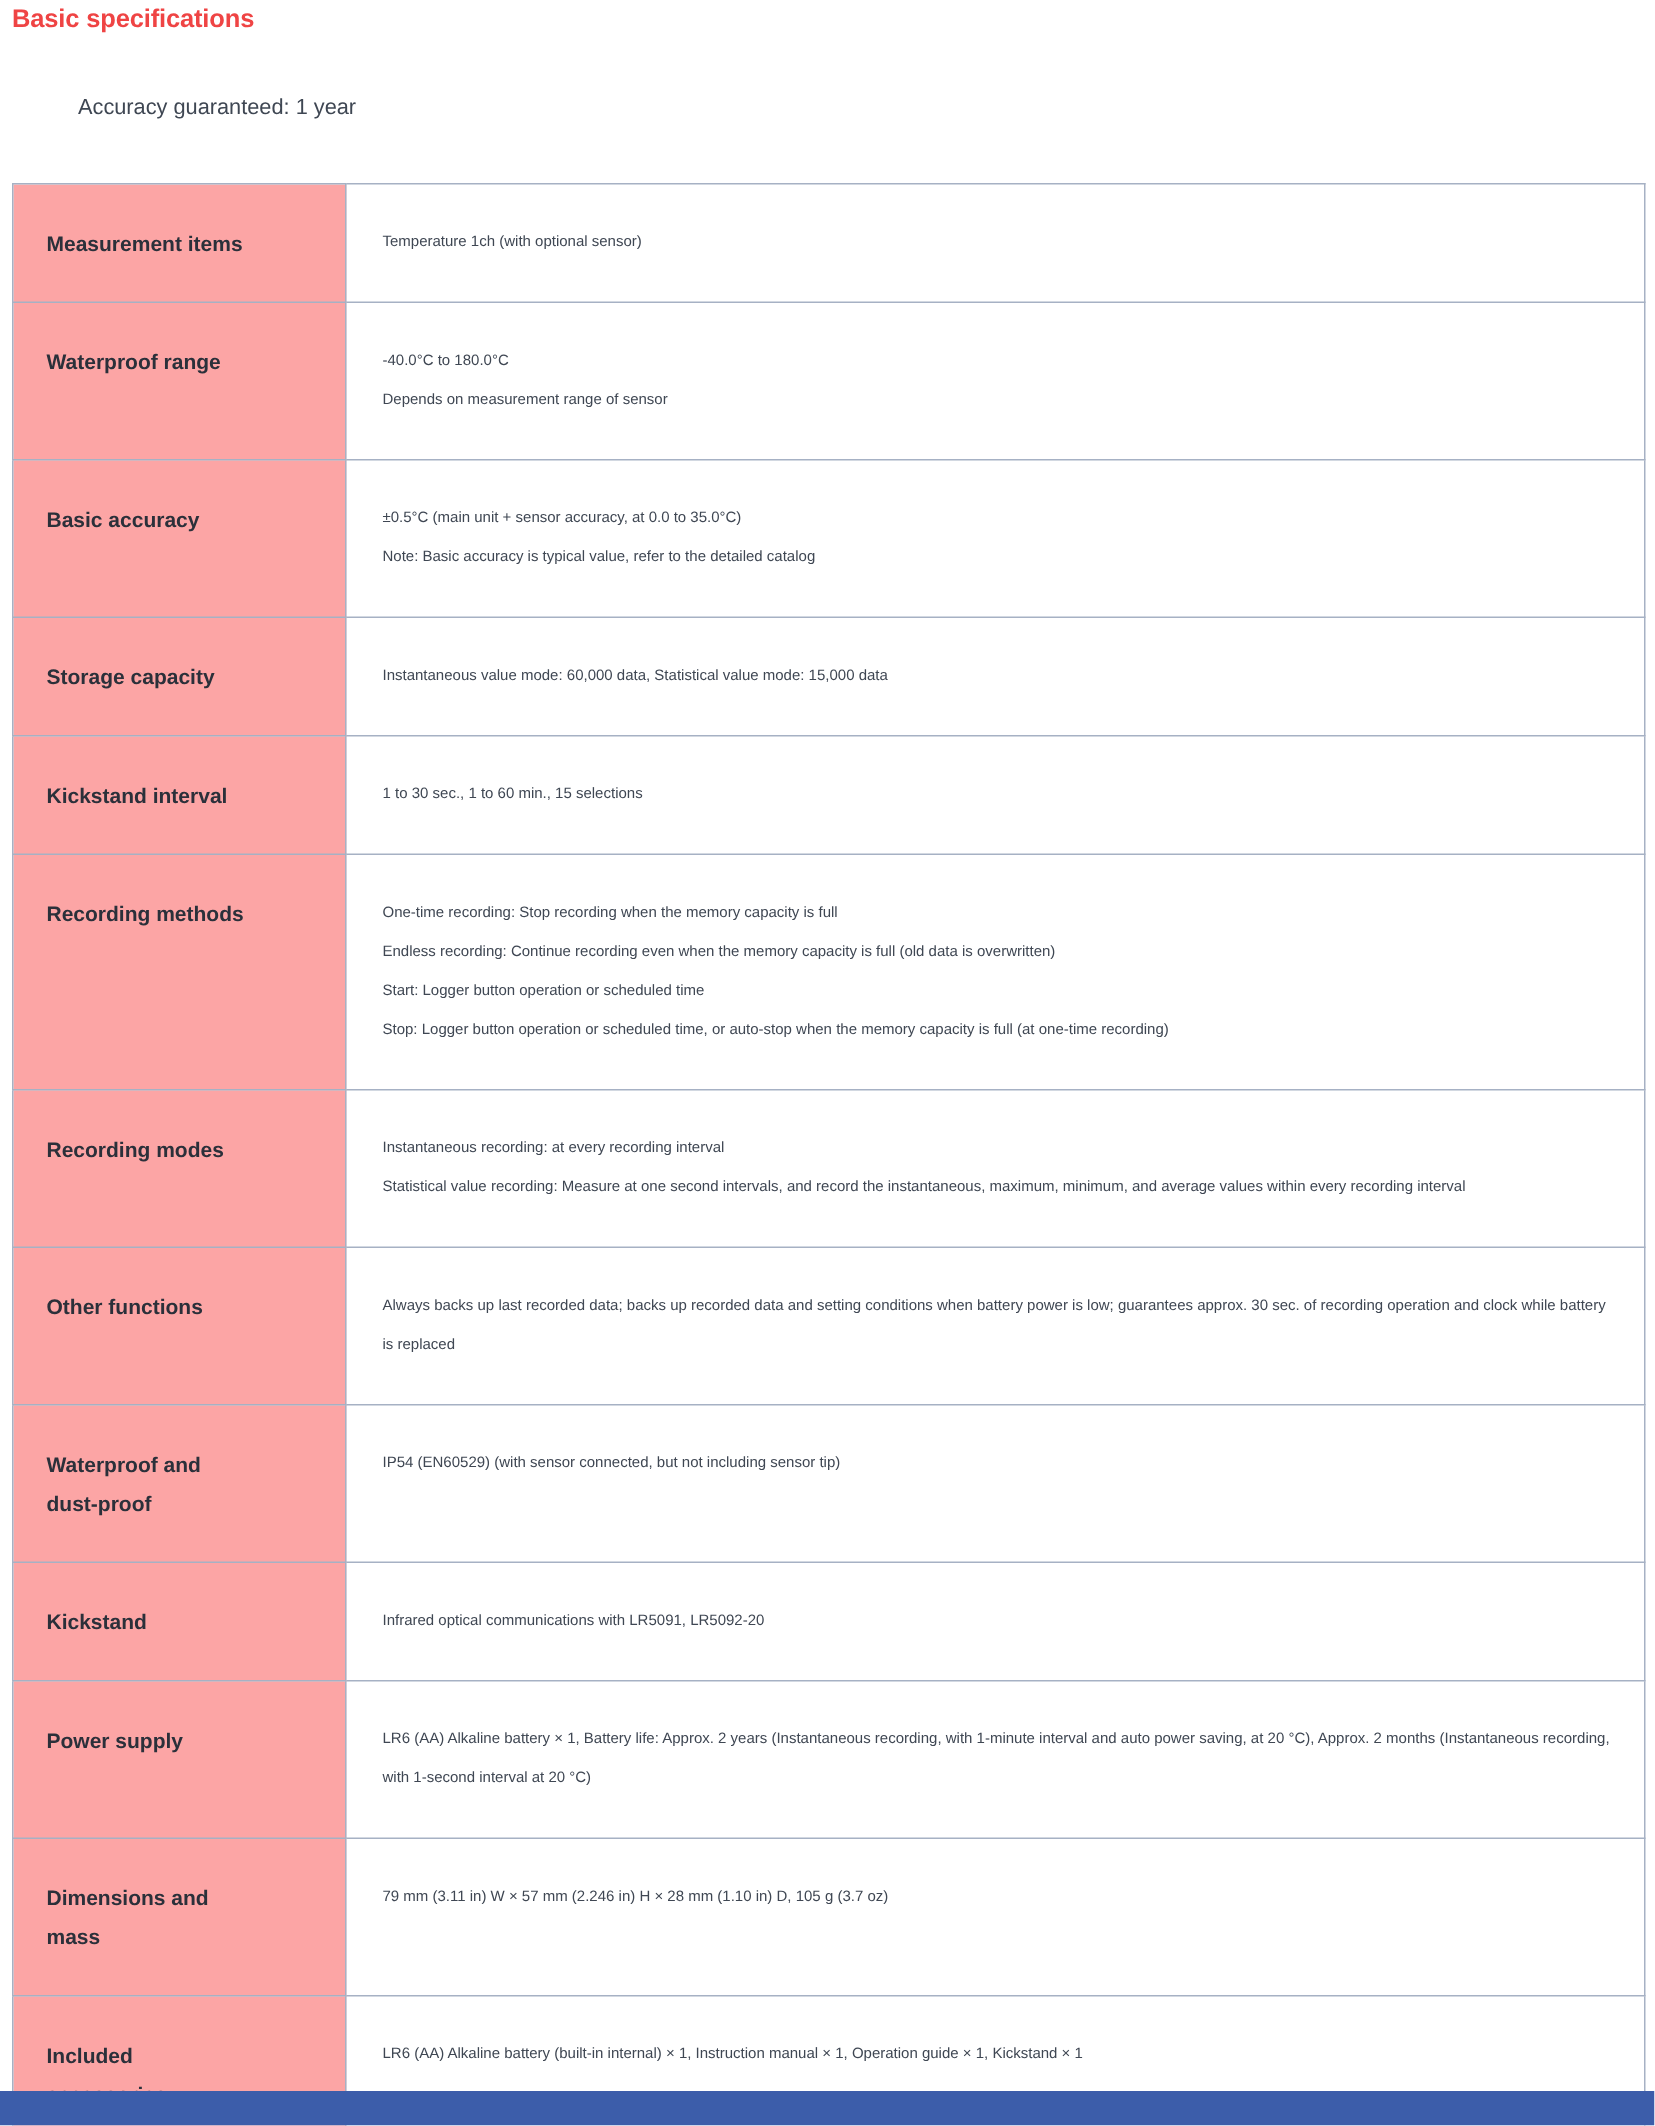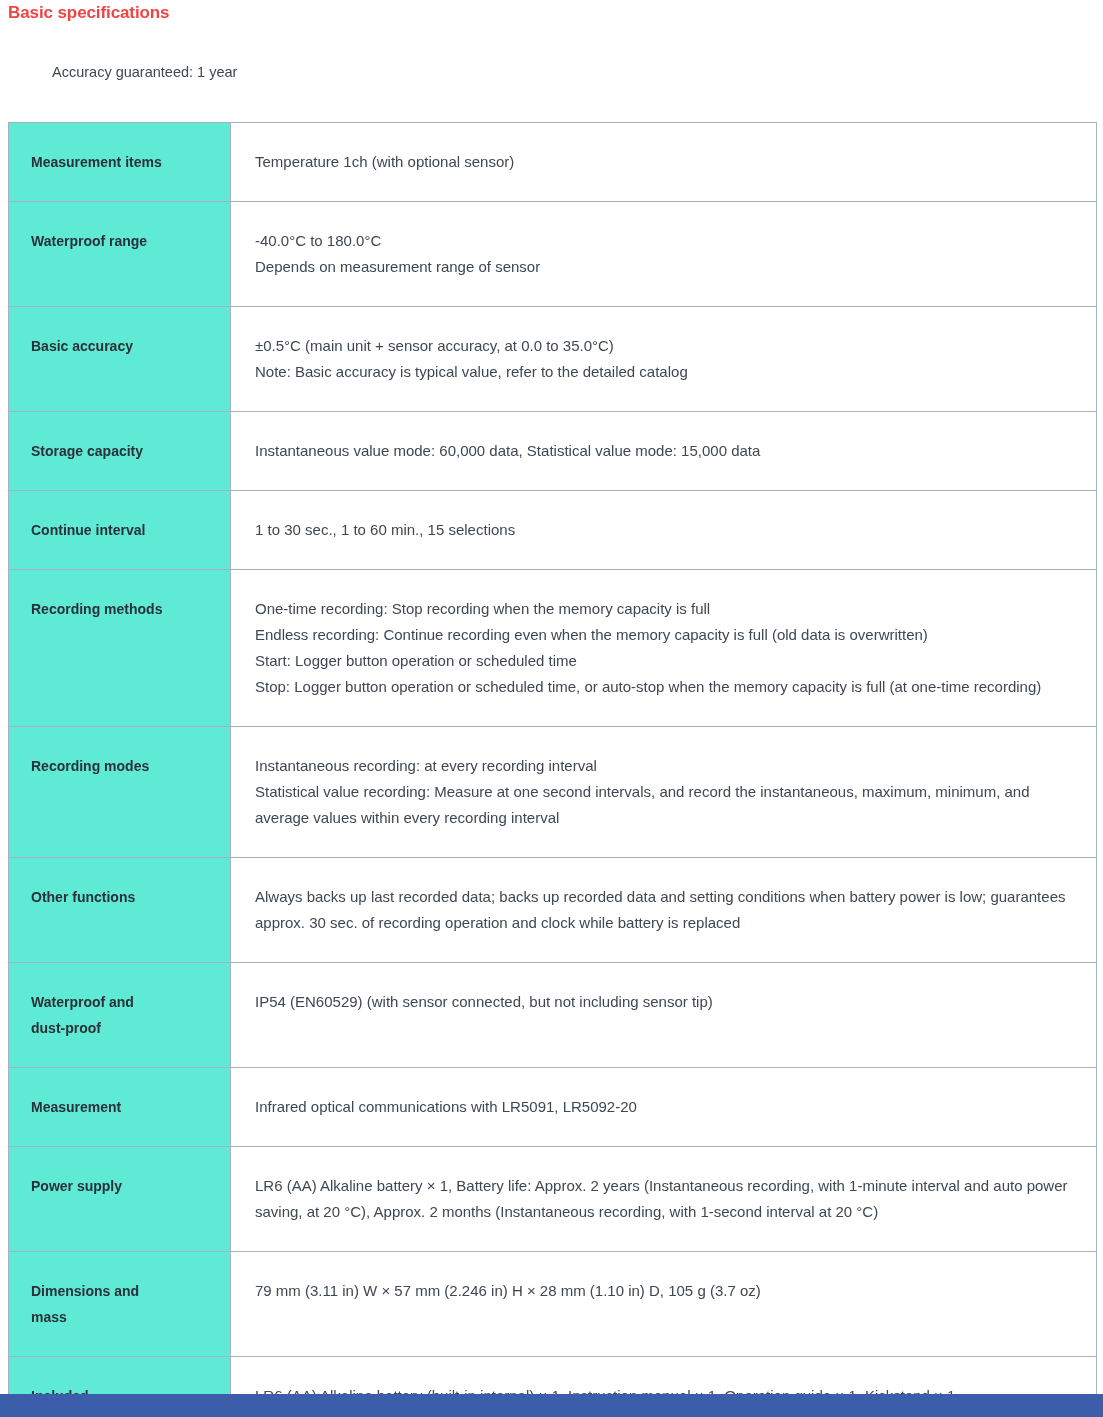--- a/index.html
+++ b/index.html
@@ -47,30 +47,30 @@
     table-layout: fixed;
     border: 1px solid #9aa6bb;
   }
   .spec-table td {
     border: 1px solid #a6b1c4;
     vertical-align: top;
     padding: 0;
   }
   .spec-table td.label-cell {
     width: 199px;
-    background: #5eead4;
+    background: #fca5a5;
     font-weight: bold;
     font-size: 14px;
     color: #2b303a;
     padding: 26px 0 26px 22px;
     line-height: 26px;
   }
   .spec-table td.value-cell {
     background: #ffffff;
-    font-size: 15px;
+    font-size: 10px;
     color: #3f4753;
     padding: 26px 18px 26px 24px;
     line-height: 26px;
   }
   .value-line {
     display: block;
     white-space: normal;
   }
   .label-line {
     display: block;
@@ -124,21 +124,21 @@
         <tr>
           <td class="label-cell">
             <span class="label-line">Storage capacity</span>
           </td>
           <td class="value-cell">
             <span class="value-line">Instantaneous value mode: 60,000 data, Statistical value mode: 15,000 data</span>
           </td>
         </tr>
         <tr>
           <td class="label-cell">
-            <span class="label-line">Continue interval</span>
+            <span class="label-line">Kickstand interval</span>
           </td>
           <td class="value-cell">
             <span class="value-line">1 to 30 sec., 1 to 60 min., 15 selections</span>
           </td>
         </tr>
         <tr>
           <td class="label-cell">
             <span class="label-line">Recording methods</span>
           </td>
           <td class="value-cell">
@@ -169,21 +169,21 @@
           <td class="label-cell">
             <span class="label-line">Waterproof and</span>
             <span class="label-line">dust-proof</span>
           </td>
           <td class="value-cell">
             <span class="value-line">IP54 (EN60529) (with sensor connected, but not including sensor tip)</span>
           </td>
         </tr>
         <tr>
           <td class="label-cell">
-            <span class="label-line">Measurement</span>
+            <span class="label-line">Kickstand</span>
           </td>
           <td class="value-cell">
             <span class="value-line">Infrared optical communications with LR5091, LR5092-20</span>
           </td>
         </tr>
         <tr>
           <td class="label-cell">
             <span class="label-line">Power supply</span>
           </td>
           <td class="value-cell">

